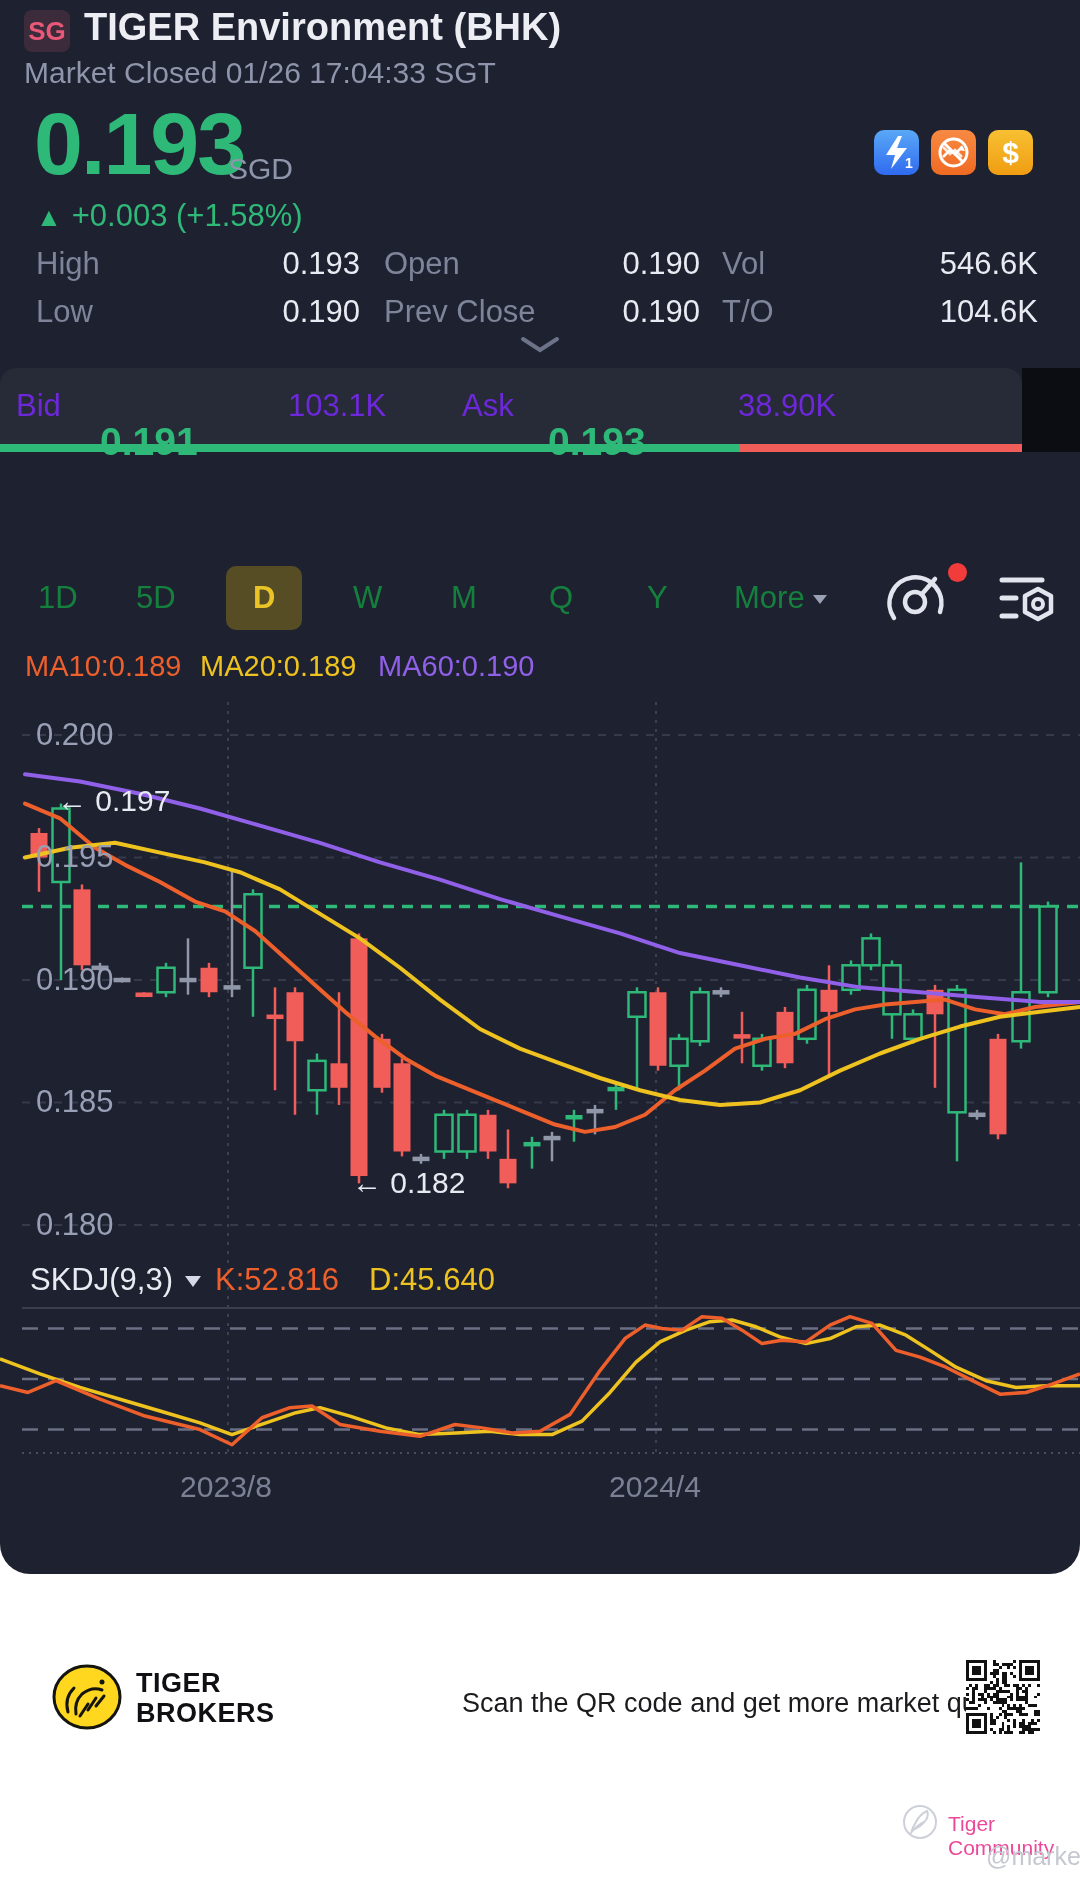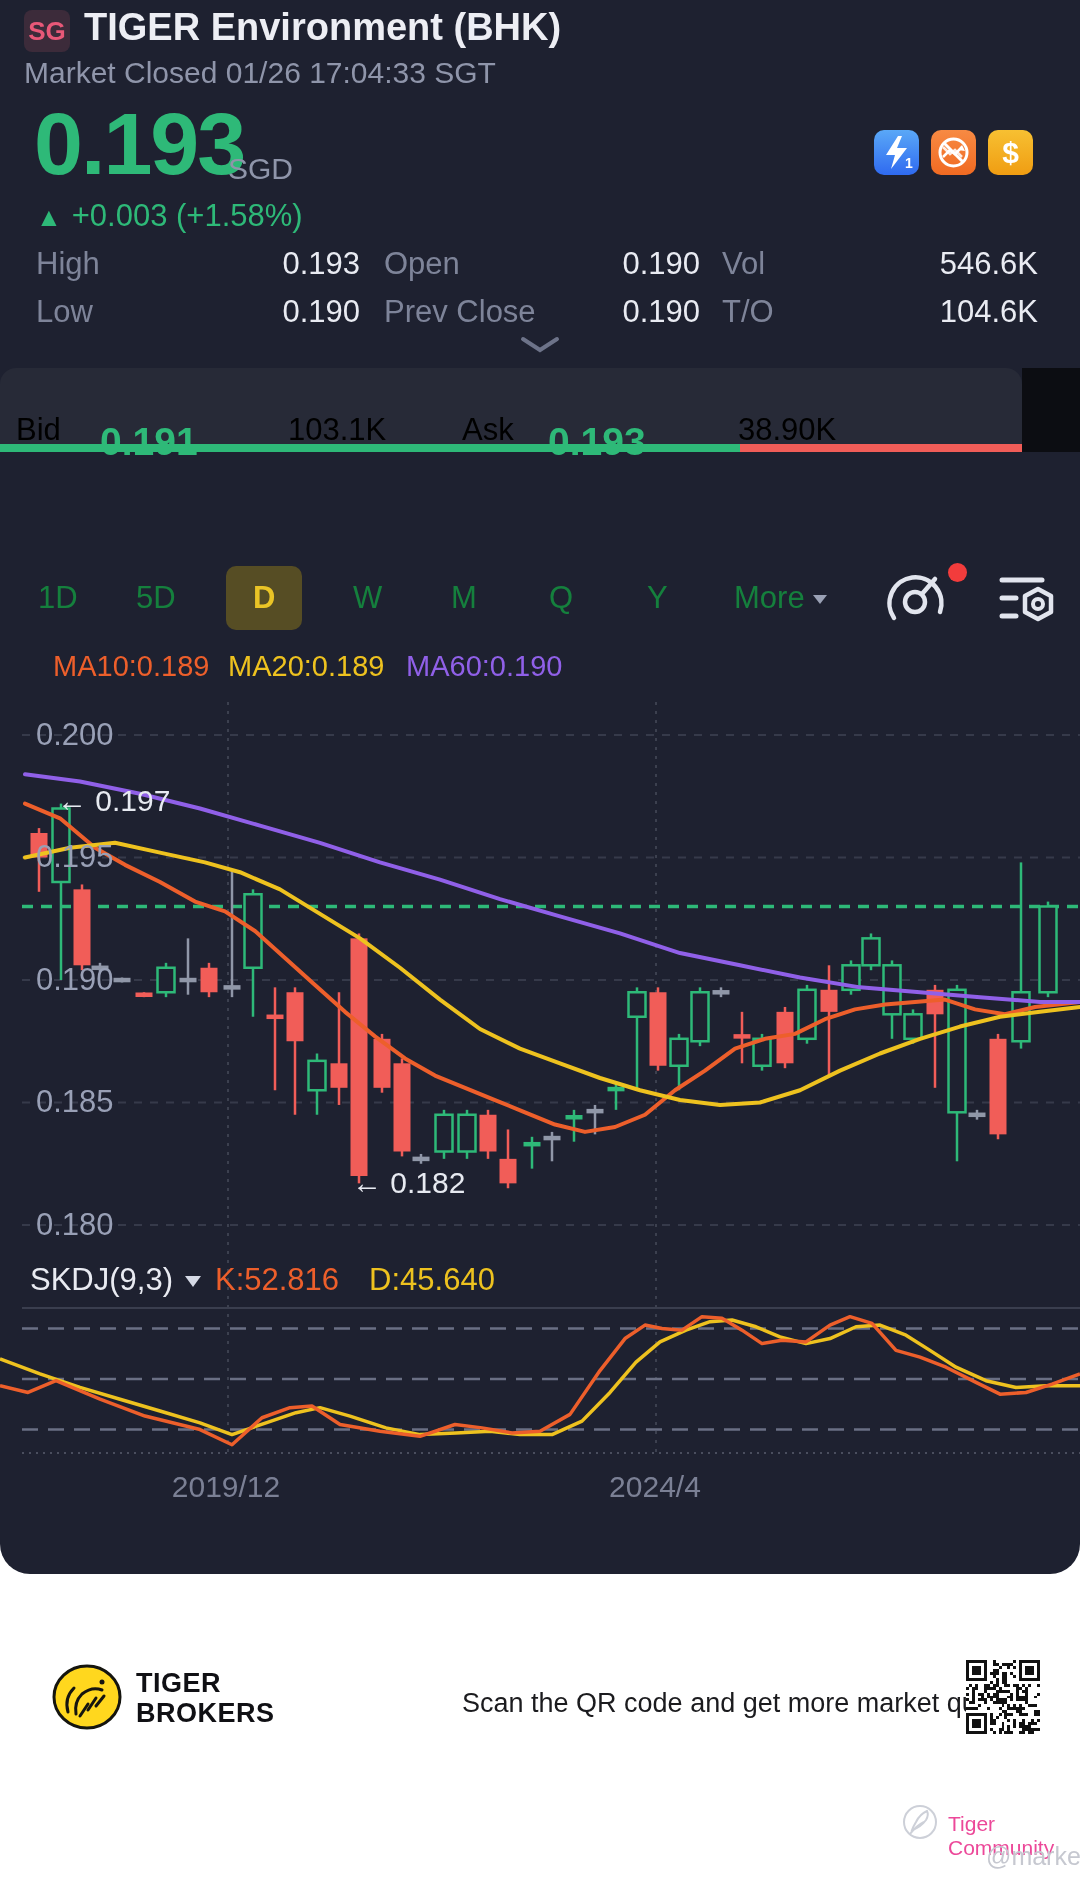--- a/index.html
+++ b/index.html
@@ -19,31 +19,31 @@
   #icon-flash{left:874px;top:130px;background:linear-gradient(180deg,#5aa8f7,#2f6af0);}
   #icon-notrade{left:931px;top:130px;background:linear-gradient(180deg,#f78a43,#f06a22);}
   #icon-dollar{left:988px;top:130px;background:linear-gradient(180deg,#f7c032,#f09d12);color:#fff;font-size:30px;font-weight:bold;}
   #change{left:36px;top:198px;font-size:31px;font-weight:normal;color:#2eb978;}
   #change .arr{font-size:26px;margin-right:10px;}
   .stat-label{font-size:31px;color:#7e8499;}
   .stat-value{font-size:31px;color:#e9ebf2;text-align:right;}
   #chev{left:520px;top:336px;}
   #bidpanel{left:0;top:368px;width:1022px;height:84px;background:#272a37;border-radius:16px 16px 0 0;}
   #bidstrip{left:1022px;top:368px;width:58px;height:84px;background:#0c0d12;}
-  .bp-sm{top:412px;font-size:31px;color:#000000;}
+  .bp-sm{top:388px;font-size:31px;color:#6d28d9;}
   .bp-big{top:376px;font-size:39px;font-weight:bold;color:#2eb978;margin-top:44px;}
   #bar-bid{left:0;top:444px;height:8px;background:#2eb978;}
   #bar-ask{top:444px;height:8px;background:#f15d58;}
   .tab{top:580px;font-size:31px;color:#15803d;}
   #tab-chip{left:226px;top:566px;width:76px;height:64px;background:#564d24;border-radius:10px;}
   #tab-d{color:#eac426;font-weight:bold;}
   .caret{display:inline-block;width:0;height:0;border-left:7px solid transparent;border-right:7px solid transparent;
          border-top:9px solid #9aa1b5;margin-left:8px;vertical-align:middle;}
   #reddot{left:948px;top:563px;width:19px;height:19px;border-radius:50%;background:#f23c3c;}
-  .ma{top:650px;font-size:29px;margin-left:28px;}
+  .ma{top:650px;font-size:29px;}
   #ma10{left:25px;color:#ed5f2b;} #ma20{left:200px;color:#eec21f;} #ma60{left:378px;color:#9060e8;}
   .ylab{left:36px;font-size:31px;color:#99a0b6;}
   .xlab{top:1470px;font-size:30px;color:#7b8095;width:160px;text-align:center;}
   #skdj-row{left:30px;top:1262px;font-size:31px;}
   #skdj-name{color:#e9ebf2;} 
   .caret-dn{display:inline-block;width:0;height:0;border-left:8px solid transparent;border-right:8px solid transparent;
             border-top:11px solid #d6dae6;margin:0 14px 0 12px;vertical-align:middle;}
   #skdj-k{color:#ed5f2b;margin-right:30px;} #skdj-d{color:#eec21f;}
   #brand1,#brand2{left:136px;font-size:27px;font-weight:800;color:#101014;letter-spacing:0.5px;}
   #scan{left:462px;top:1688px;font-size:27px;color:#1b1b1e;}
@@ -267,21 +267,21 @@
   <div class="abs ovl ylab" style="top:717px">0.200</div>
   <div class="abs ovl ylab" style="top:839px">0.195</div>
   <div class="abs ovl ylab" style="top:962px">0.190</div>
   <div class="abs ovl ylab" style="top:1084px">0.185</div>
   <div class="abs ovl ylab" style="top:1207px">0.180</div>
 
   <div id="skdj-row" class="abs ovl">
     <span id="skdj-name">SKDJ(9,3)</span><span class="caret-dn"></span><span id="skdj-k">K:52.816</span><span id="skdj-d">D:45.640</span>
   </div>
 
-  <div class="abs ovl xlab" style="left:146px">2019/12</div>
+  <div class="abs ovl xlab" style="left:146px">2023/8</div>
   <div class="abs ovl xlab" style="left:575px">2024/4</div>
 
   <div class="abs ovl" style="left:50px;top:1660px">
     <svg width="74" height="74" viewBox="0 0 74 74">
       <ellipse cx="37" cy="37" rx="33" ry="31" fill="#ffd71e" stroke="#15150f" stroke-width="3"></ellipse>
       <path d="M18 52 Q14 38 24 28" fill="none" stroke="#15150f" stroke-width="3" stroke-linecap="round"></path>
       <path d="M26 54 Q24 42 32 34 Q42 26 52 30" fill="none" stroke="#15150f" stroke-width="3" stroke-linecap="round"></path>
       <path d="M30 56 L38 44 M38 50 L46 38 M46 46 L54 36" stroke="#15150f" stroke-width="3" stroke-linecap="round"></path>
       <circle cx="52" cy="22" r="2.5" fill="#15150f"></circle>
     </svg>

